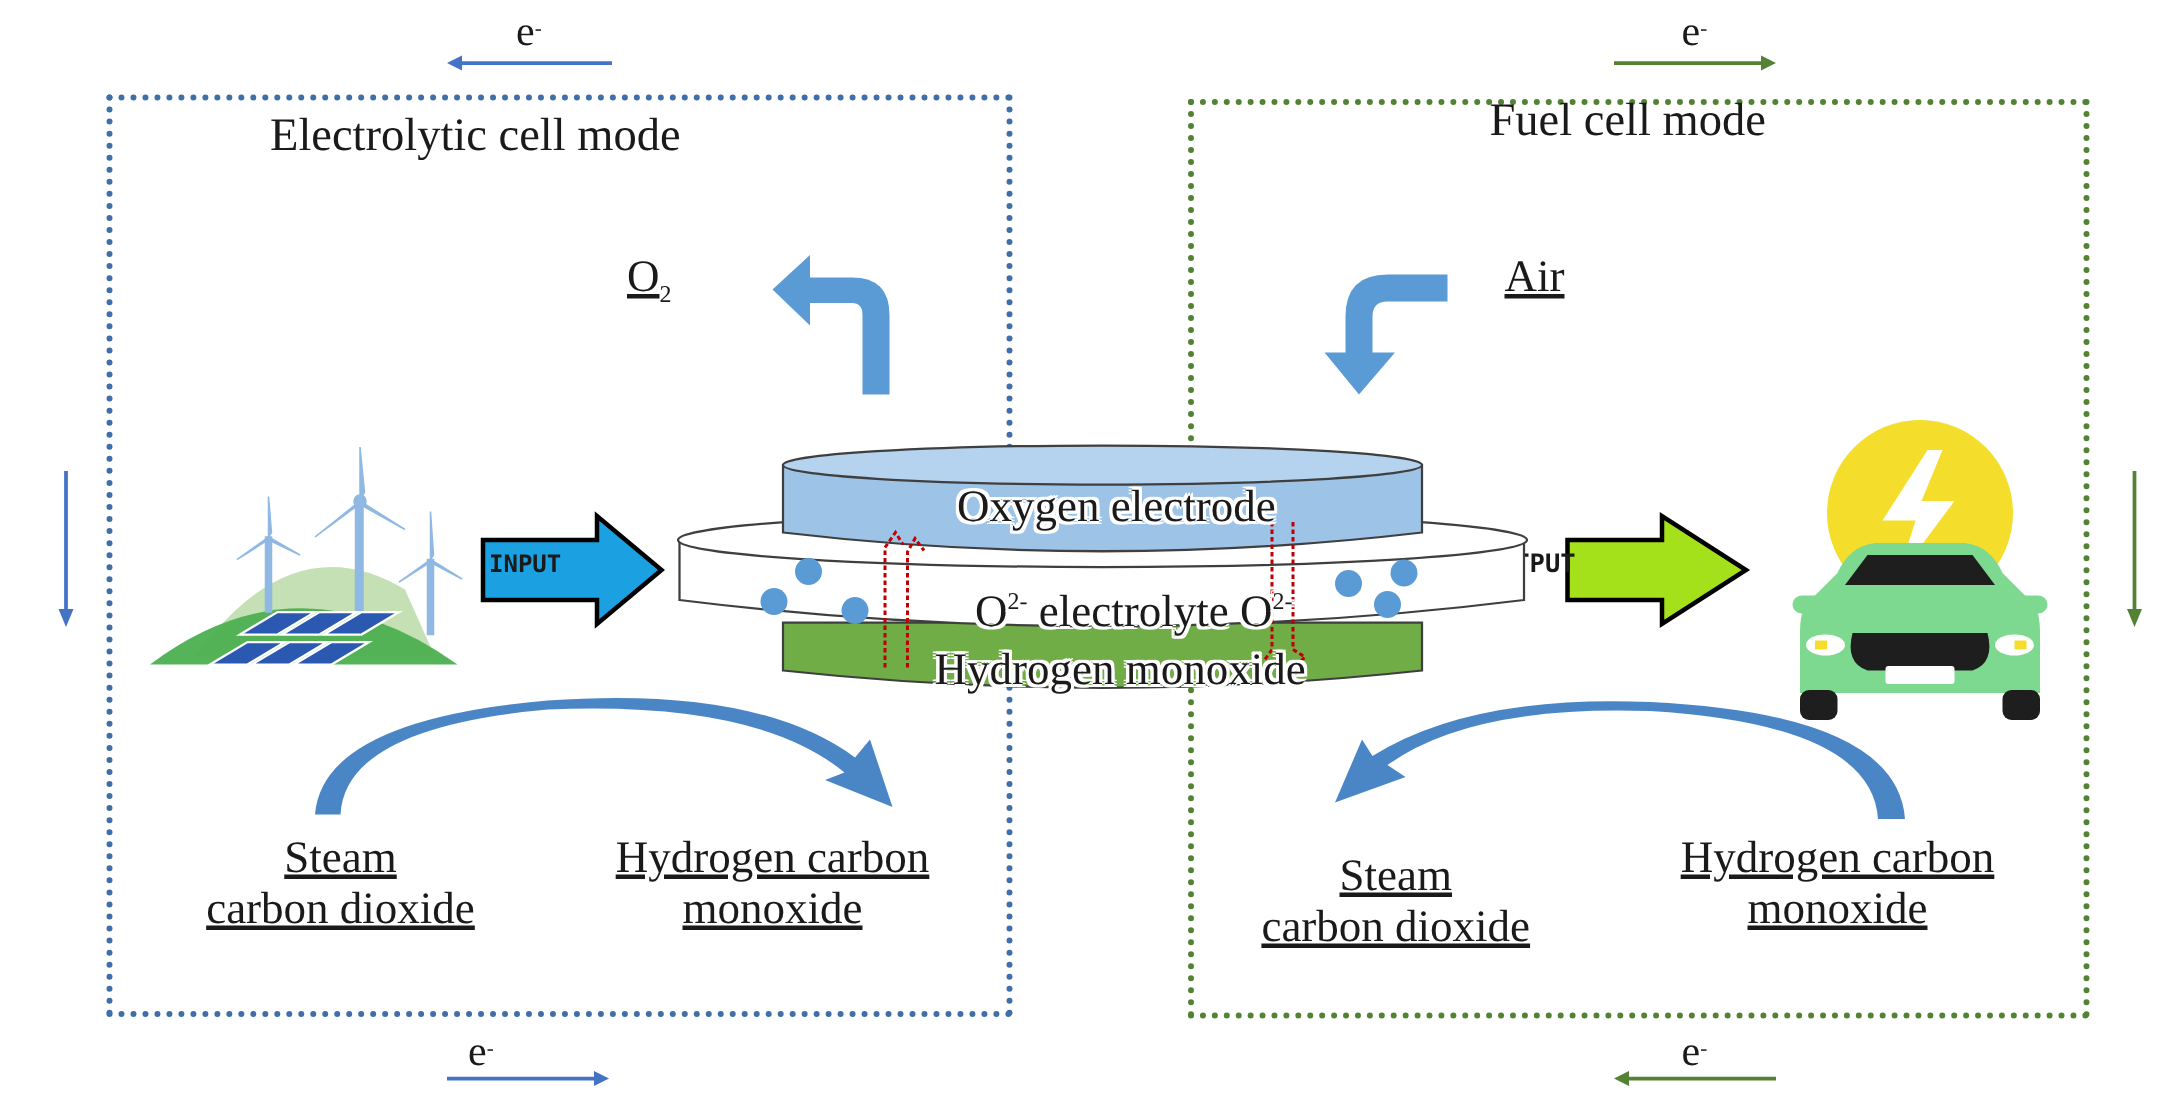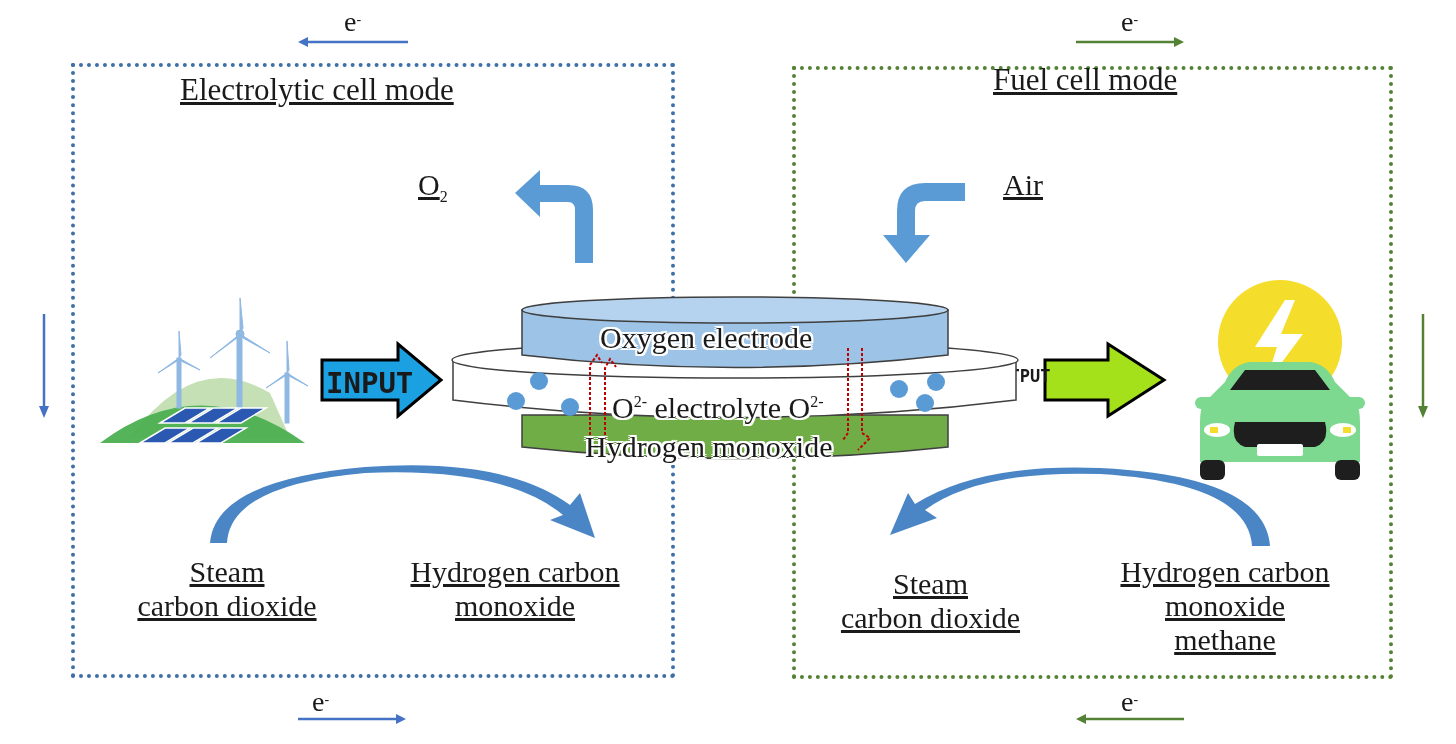--- a/index.html
+++ b/index.html
@@ -5,25 +5,25 @@
   html, body { margin: 0; padding: 0; background: #ffffff; }
   body { width: 1456px; height: 744px; position: relative; overflow: hidden;
          font-family: "Liberation Serif", "DejaVu Serif", serif; color: #1a1a1a; }
   .abs { position: absolute; }
   .txt { position: absolute; font-size: 30px; line-height: 34px; text-align: center; white-space: nowrap; text-decoration: underline; }
   .e-label { position: absolute; font-size: 28px; line-height: 28px; }
   .e-label sup { font-size: 14px; vertical-align: top; position: relative; top: -2px; }
   .mode-box { position: absolute; box-sizing: border-box; }
   .box-blue { left: 71px; top: 63px; width: 604px; height: 615px; border: 4px dotted #3f6fa6; }
   .box-green { left: 792px; top: 66px; width: 601px; height: 613px; border: 4px dotted #548235; }
-  .mode-title { position: absolute; font-size: 31px; line-height: 34px; white-space: nowrap; text-decoration: underline; }
+  .mode-title { position: absolute; font-size: 31px; line-height: 34px; white-space: nowrap; }
   svg { position: absolute; overflow: visible; }
   .cell-label { position: absolute; font-size: 30px; white-space: nowrap;
     text-shadow: -2px -2px 0 #fff, 2px -2px 0 #fff, -2px 2px 0 #fff, 2px 2px 0 #fff,
-                 0 -2px 0 #fff, 0 2px 0 #fff, -2px 0 0 #fff, 2px 0 0 #fff; }
+                 0 -2px 0 #fff, 0 2px 0 #fff, -2px 0 0 #fff, 2px 0 0 #fff; margin-left: 38px; }
   .cell-label sup { font-size: 16px; }
   .io-text { font-family: "DejaVu Sans Mono", "Liberation Mono", monospace; font-weight: bold; }
 </style>
 </head>
 <body>
 
 <div class="e-label" style="left:344px; top:8px;"><span>e</span><sup>-</sup></div>
 <svg style="left:290px; top:36px;" width="130" height="14">
   <line x1="118" y1="6" x2="14" y2="6" stroke="#4472c4" stroke-width="2.5"></line>
   <polygon points="8,6 18,1 18,11" fill="#4472c4"></polygon>
@@ -85,21 +85,21 @@
     <polygon points="116,125 141,110 166,110 141,125"></polygon>
     <polygon points="40,145 65,130 90,130 65,145"></polygon>
     <polygon points="68,145 93,130 118,130 93,145"></polygon>
     <polygon points="96,145 121,130 146,130 121,145"></polygon>
   </g>
 </svg>
 
 <svg style="left:320px; top:342px;" width="125" height="76">
   <path d="M2,18 L78,18 L78,2 L121,38 L78,74 L78,58 L2,58 Z" fill="#1ba1e2" stroke="#000" stroke-width="3"></path>
 </svg>
-<div class="abs io-text" style="left:326px; top:366px; font-size:29px;">INPUT</div>
+<div class="abs io-text" style="left:326px; top:366px; font-size:16px;">INPUT</div>
 
 <svg style="left:1043px; top:342px;" width="125" height="76">
   <path d="M2,18 L65,18 L65,2 L121,38 L65,74 L65,58 L2,58 Z" fill="#a4e11a" stroke="#000" stroke-width="3"></path>
 </svg>
 <div class="abs io-text" style="left:989px; top:366px; font-size:17px;">OUTPUT</div>
 
 <svg style="left:1195px; top:282px;" width="170" height="200">
   <circle cx="85" cy="60" r="62" fill="#f5dd2b"></circle>
   <path d="M90,18 L60,65 L82,65 L70,103 L108,52 L86,52 L100,18 Z" fill="#ffffff"></path>
 
@@ -165,21 +165,20 @@
   <div>monoxide</div>
 </div>
 
 <div class="txt" style="left:823px; top:567px; width:215px;">
   <div>Steam</div>
   <div>carbon dioxide</div>
 </div>
 <div class="txt" style="left:1095px; top:555px; width:260px;">
   <div>Hydrogen carbon</div>
   <div>monoxide</div>
-  <div>methane</div>
 </div>
 
 <div class="e-label" style="left:312px; top:688px;"><span>e</span><sup>-</sup></div>
 <svg style="left:294px; top:713px;" width="130" height="14">
   <line x1="4" y1="6" x2="104" y2="6" stroke="#4472c4" stroke-width="2.5"></line>
   <polygon points="112,6 102,1 102,11" fill="#4472c4"></polygon>
 </svg>
 <div class="e-label" style="left:1121px; top:688px;"><span>e</span><sup>-</sup></div>
 <svg style="left:1070px; top:713px;" width="130" height="14">
   <line x1="114" y1="6" x2="14" y2="6" stroke="#548235" stroke-width="2.5"></line>

